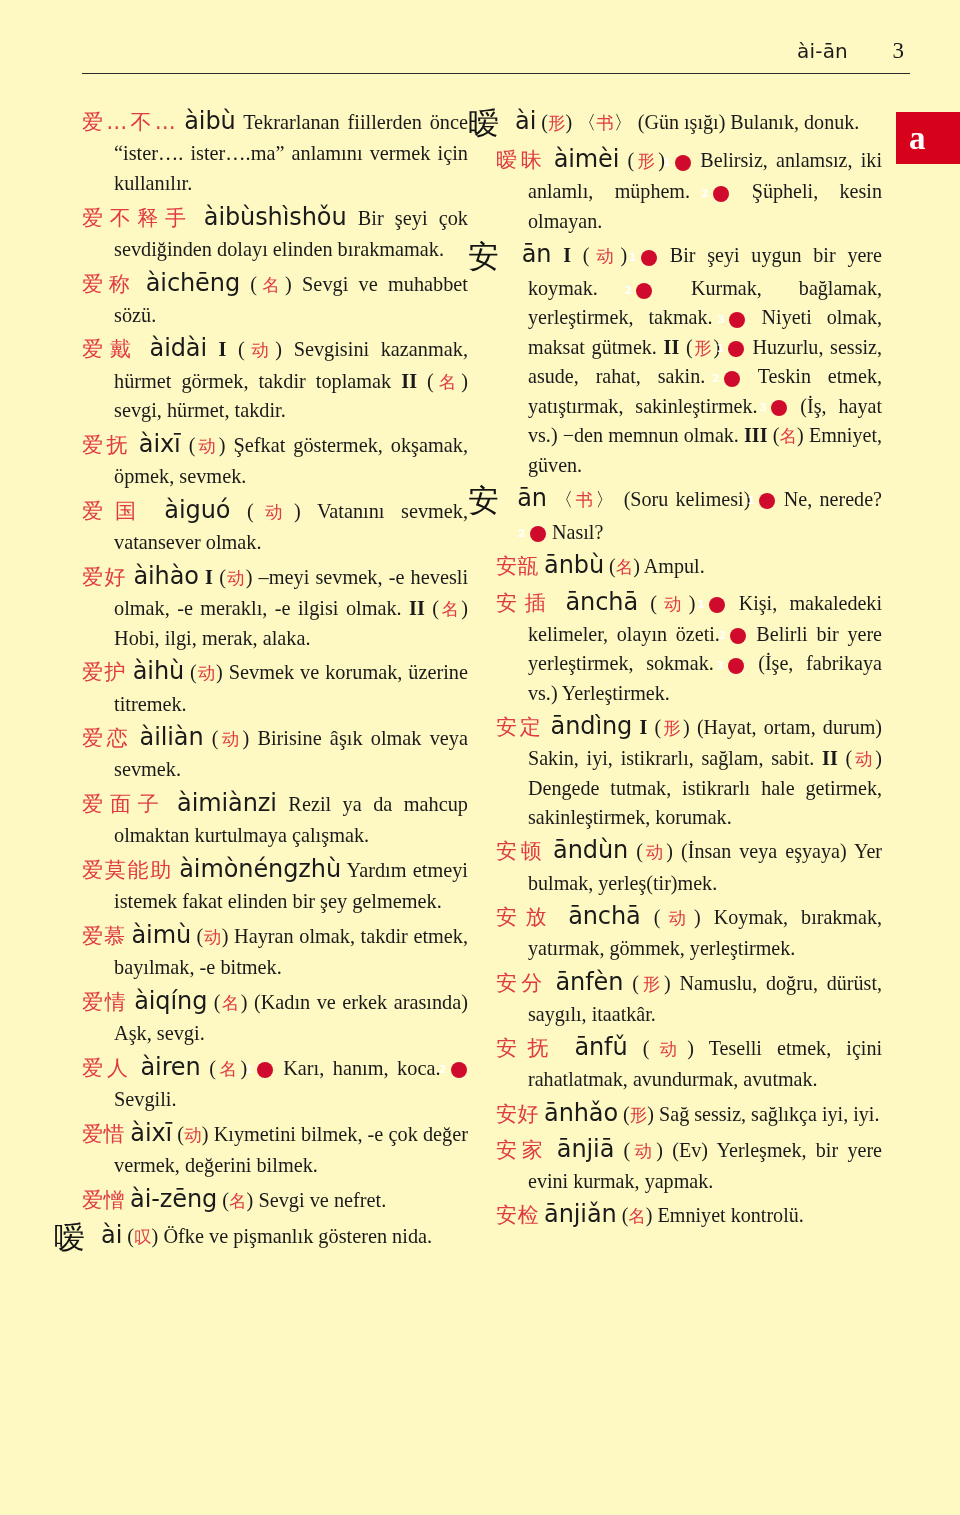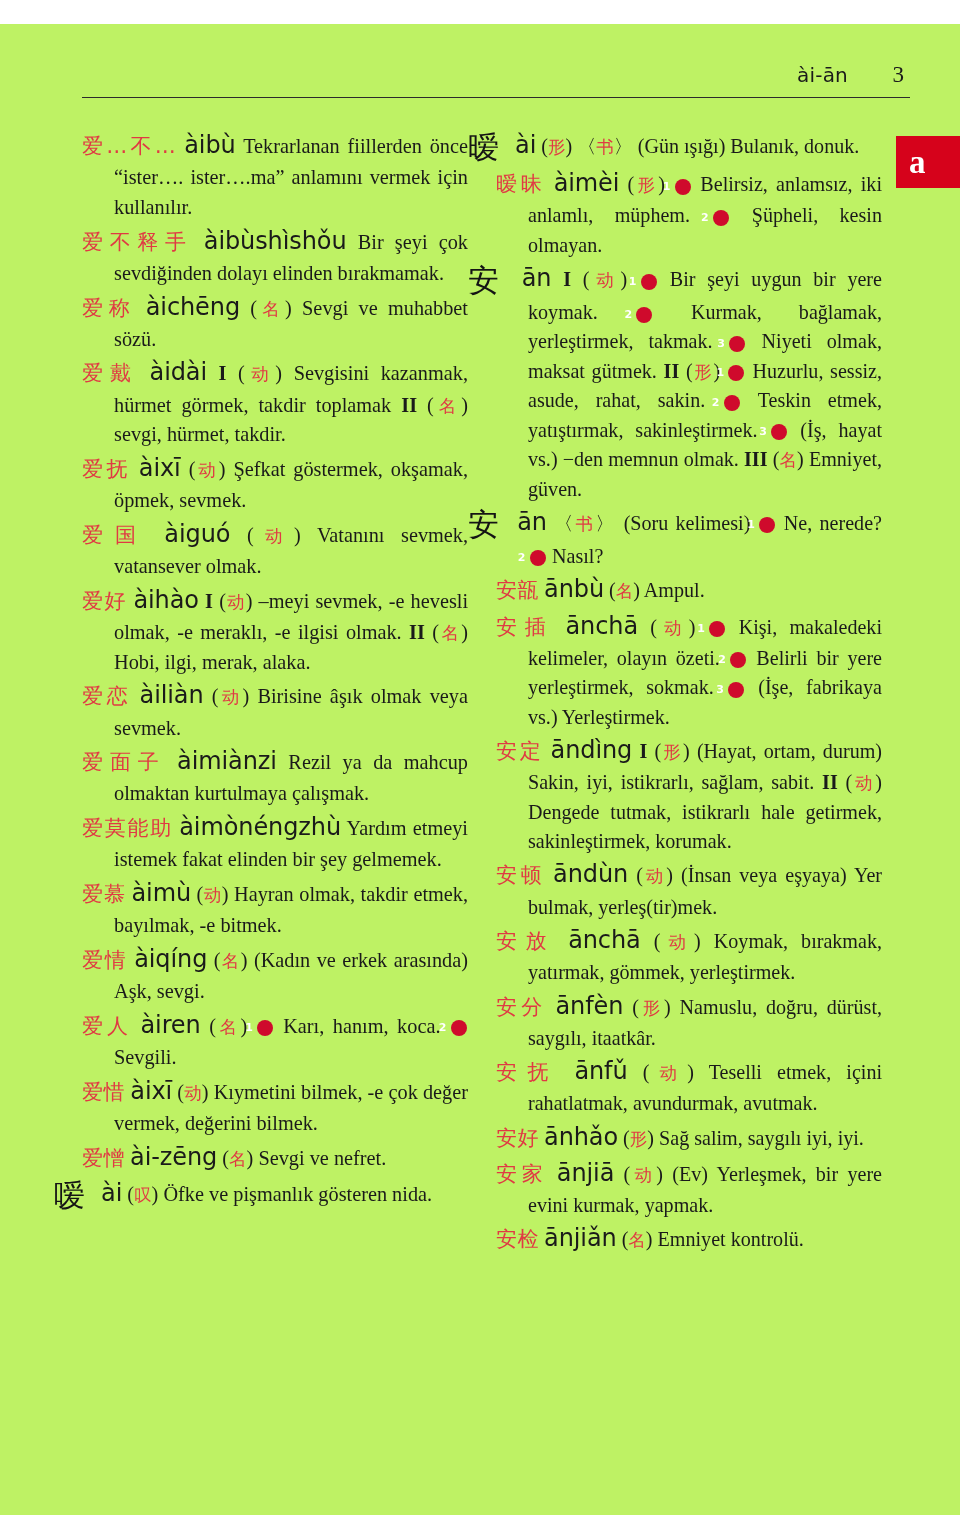--- a/index.html
+++ b/index.html
@@ -13,22 +13,21 @@
     position: relative;
     font-family: "Liberation Serif", "DejaVu Serif", serif;
     color: #1a1a1a;
     overflow: hidden;
   }
 
   
   #page {
     position: absolute;
     inset: 0;
-    background: #bef264;
-    margin-top: 24px;
+    background: #fef9c3;
   }
 
   
   #header {
     position: absolute;
     left: 82px;
     right: 50px;
     top: 38px;
     height: 42px;
   }
@@ -183,20 +182,21 @@
 
   <div id="columns">
     <div class="col left" id="col-left">
         <p class="entry"><span class="hw">爱…不…</span> <span class="py">àibù</span> <span>Tekrarlanan fiillerden önce “ister…. ister….ma” anlamını vermek için kullanılır.</span></p>
         <p class="entry"><span class="hw">爱不释手</span> <span class="py">àibùshìshǒu</span> <span>Bir şeyi çok sevdiğinden dolayı elinden bırakmamak.</span></p>
         <p class="entry"><span class="hw">爱称</span> <span class="py">àichēng</span> <span class="paren">(</span><span class="pos">名</span><span class="paren">)</span> <span>Sevgi ve muhabbet sözü.</span></p>
         <p class="entry"><span class="hw">爱戴</span> <span class="py">àidài</span> <span class="rn">I</span> <span class="paren">(</span><span class="pos">动</span><span class="paren">)</span> <span>Sevgisini kazanmak, hürmet görmek, takdir toplamak</span>  <span class="rn">II</span> <span class="paren">(</span><span class="pos">名</span><span class="paren">)</span> <span>sevgi, hürmet, takdir.</span></p>
         <p class="entry"><span class="hw">爱抚</span> <span class="py">àixī</span> <span class="paren">(</span><span class="pos">动</span><span class="paren">)</span> <span>Şefkat göstermek, okşamak, öpmek, sevmek.</span></p>
         <p class="entry"><span class="hw">爱国</span> <span class="py">àiguó</span> <span class="paren">(</span><span class="pos">动</span><span class="paren">)</span> <span>Vatanını sevmek, vatansever olmak.</span></p>
         <p class="entry"><span class="hw">爱好</span> <span class="py">àihào</span> <span class="rn">I</span> <span class="paren">(</span><span class="pos">动</span><span class="paren">)</span> <span>–meyi sevmek, -e hevesli olmak, -e meraklı, -e ilgisi olmak.</span>  <span class="rn">II</span> <span class="paren">(</span><span class="pos">名</span><span class="paren">)</span> <span>Hobi, ilgi, merak, alaka.</span></p>
+        <p class="entry"><span class="hw">爱护</span> <span class="py">àihù</span> <span class="paren">(</span><span class="pos">动</span><span class="paren">)</span> <span>Sevmek ve korumak, üzerine titremek.</span></p>
         <p class="entry"><span class="hw">爱恋</span> <span class="py">àiliàn</span> <span class="paren">(</span><span class="pos">动</span><span class="paren">)</span> <span>Birisine âşık olmak veya sevmek.</span></p>
         <p class="entry"><span class="hw">爱面子</span> <span class="py">àimiànzi</span> <span>Rezil ya da mahcup olmaktan kurtulmaya çalışmak.</span></p>
         <p class="entry"><span class="hw">爱莫能助</span> <span class="py">àimònéngzhù</span> <span>Yardım etmeyi istemek fakat elinden bir şey gelmemek.</span></p>
         <p class="entry"><span class="hw">爱慕</span> <span class="py">àimù</span> <span class="paren">(</span><span class="pos">动</span><span class="paren">)</span> <span>Hayran olmak, takdir etmek, bayılmak, -e bitmek.</span></p>
         <p class="entry"><span class="hw">爱情</span> <span class="py">àiqíng</span> <span class="paren">(</span><span class="pos">名</span><span class="paren">)</span> <span>(Kadın ve erkek arasında) Aşk, sevgi.</span></p>
         <p class="entry"><span class="hw">爱人</span> <span class="py">àiren</span> <span class="paren">(</span><span class="pos">名</span><span class="paren">)</span> <span class="num">1</span> <span>Karı, hanım, koca.</span> <span class="num">2</span> <span>Sevgili.</span> </p>
         <p class="entry"><span class="hw">爱惜</span> <span class="py">àixī</span> <span class="paren">(</span><span class="pos">动</span><span class="paren">)</span> <span>Kıymetini bilmek, -e çok değer vermek, değerini bilmek.</span></p>
         <p class="entry"><span class="hw">爱憎</span> <span class="py">ài-zēng</span> <span class="paren">(</span><span class="pos">名</span><span class="paren">)</span> <span>Sevgi ve nefret.</span></p>
         <p class="entry"><span class="hw-big"><span class="glyph">嗳</span></span> <span class="py">ài</span> <span class="paren">(</span><span class="pos">叹</span><span class="paren">)</span> <span>Öfke ve pişmanlık gösteren nida.</span></p>
       </div>
@@ -205,19 +205,19 @@
         <p class="entry"><span class="hw">暧昧</span> <span class="py">àimèi</span> <span class="paren">(</span><span class="pos">形</span><span class="paren">)</span> <span class="num">1</span> <span>Belirsiz, anlamsız, iki anlamlı, müphem.</span> <span class="num">2</span> <span>Şüpheli, kesin olmayan.</span> </p>
         <p class="entry"><span class="hw-big"><span class="glyph">安</span></span> <span class="py">ān</span> <span class="rn">I</span> <span class="paren">(</span><span class="pos">动</span><span class="paren">)</span> <span class="num">1</span> <span>Bir şeyi uygun bir yere koymak.</span> <span class="num">2</span> <span>Kurmak, bağlamak, yerleştirmek, takmak.</span> <span class="num">3</span> <span>Niyeti olmak, maksat gütmek.</span>   <span class="rn">II</span> <span class="paren">(</span><span class="pos">形</span><span class="paren">)</span> <span class="num">1</span> <span>Huzurlu, sessiz, asude, rahat, sakin.</span> <span class="num">2</span> <span>Teskin etmek, yatıştırmak, sakinleştirmek.</span> <span class="num">3</span> <span>(İş, hayat vs.) −den memnun olmak.</span>   <span class="rn">III</span> <span class="paren">(</span><span class="pos">名</span><span class="paren">)</span> <span>Emniyet, güven.</span></p>
         <p class="entry"><span class="hw-big"><span class="glyph">安</span></span> <span class="py">ān</span> <span class="lab-bracket">〈</span><span class="lab">书</span><span class="lab-bracket">〉</span> <span>(Soru kelimesi)</span> <span class="num">1</span> <span>Ne, nerede?</span> <span class="num">2</span> <span>Nasıl?</span> </p>
         <p class="entry"><span class="hw">安瓿</span> <span class="py">ānbù</span> <span class="paren">(</span><span class="pos">名</span><span class="paren">)</span> <span>Ampul.</span></p>
         <p class="entry"><span class="hw">安插</span> <span class="py">ānchā</span> <span class="paren">(</span><span class="pos">动</span><span class="paren">)</span> <span class="num">1</span> <span>Kişi, makaledeki kelimeler, olayın özeti.</span> <span class="num">2</span> <span>Belirli bir yere yerleştirmek, sokmak.</span> <span class="num">3</span> <span>(İşe, fabrikaya vs.) Yerleştirmek.</span> </p>
         <p class="entry"><span class="hw">安定</span> <span class="py">āndìng</span> <span class="rn">I</span> <span class="paren">(</span><span class="pos">形</span><span class="paren">)</span> <span>(Hayat, ortam, durum) Sakin, iyi, istikrarlı, sağlam, sabit.</span>  <span class="rn">II</span> <span class="paren">(</span><span class="pos">动</span><span class="paren">)</span> <span>Dengede tutmak, istikrarlı hale getirmek, sakinleştirmek, korumak.</span></p>
         <p class="entry"><span class="hw">安顿</span> <span class="py">āndùn</span> <span class="paren">(</span><span class="pos">动</span><span class="paren">)</span> <span>(İnsan veya eşyaya) Yer bulmak, yerleş(tir)mek.</span></p>
         <p class="entry"><span class="hw">安放</span> <span class="py">ānchā</span> <span class="paren">(</span><span class="pos">动</span><span class="paren">)</span> <span>Koymak, bırakmak, yatırmak, gömmek, yerleştirmek.</span></p>
         <p class="entry"><span class="hw">安分</span> <span class="py">ānfèn</span> <span class="paren">(</span><span class="pos">形</span><span class="paren">)</span> <span>Namuslu, doğru, dürüst, saygılı, itaatkâr.</span></p>
         <p class="entry"><span class="hw">安抚</span> <span class="py">ānfǔ</span> <span class="paren">(</span><span class="pos">动</span><span class="paren">)</span> <span>Teselli etmek, içini rahatlatmak, avundurmak, avutmak.</span></p>
-        <p class="entry"><span class="hw">安好</span> <span class="py">ānhǎo</span> <span class="paren">(</span><span class="pos">形</span><span class="paren">)</span> <span>Sağ salim, saygılı iyi, iyi.</span></p>
+        <p class="entry"><span class="hw">安好</span> <span class="py">ānhǎo</span> <span class="paren">(</span><span class="pos">形</span><span class="paren">)</span> <span>Sağ sessiz, sağlıkça iyi, iyi.</span></p>
         <p class="entry"><span class="hw">安家</span> <span class="py">ānjiā</span> <span class="paren">(</span><span class="pos">动</span><span class="paren">)</span> <span>(Ev) Yerleşmek, bir yere evini kurmak, yapmak.</span></p>
         <p class="entry"><span class="hw">安检</span> <span class="py">ānjiǎn</span> <span class="paren">(</span><span class="pos">名</span><span class="paren">)</span> <span>Emniyet kontrolü.</span></p>
       </div>
   </div>
 
 </div>
 
 </body></html>

